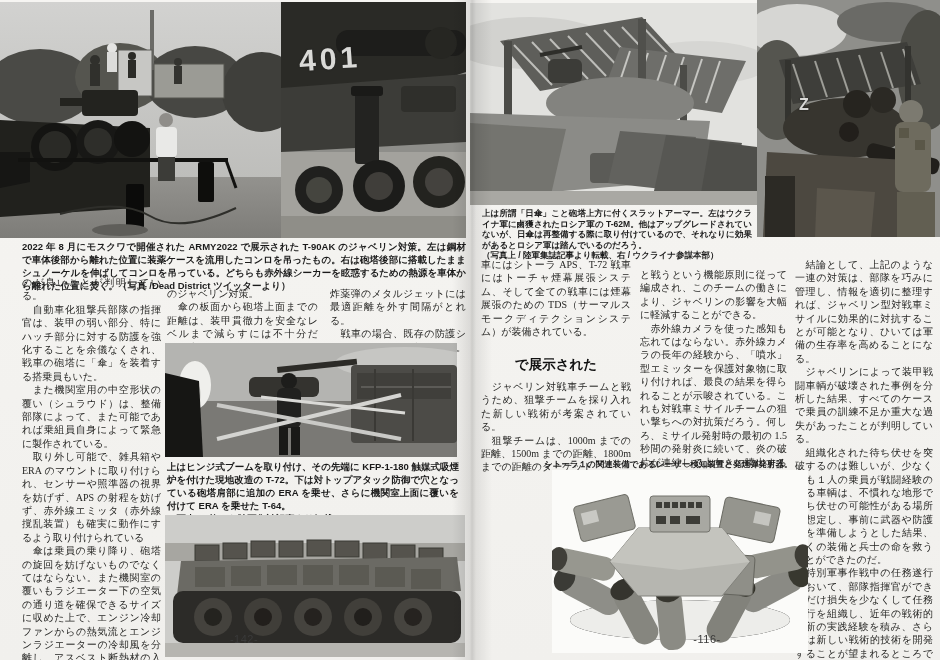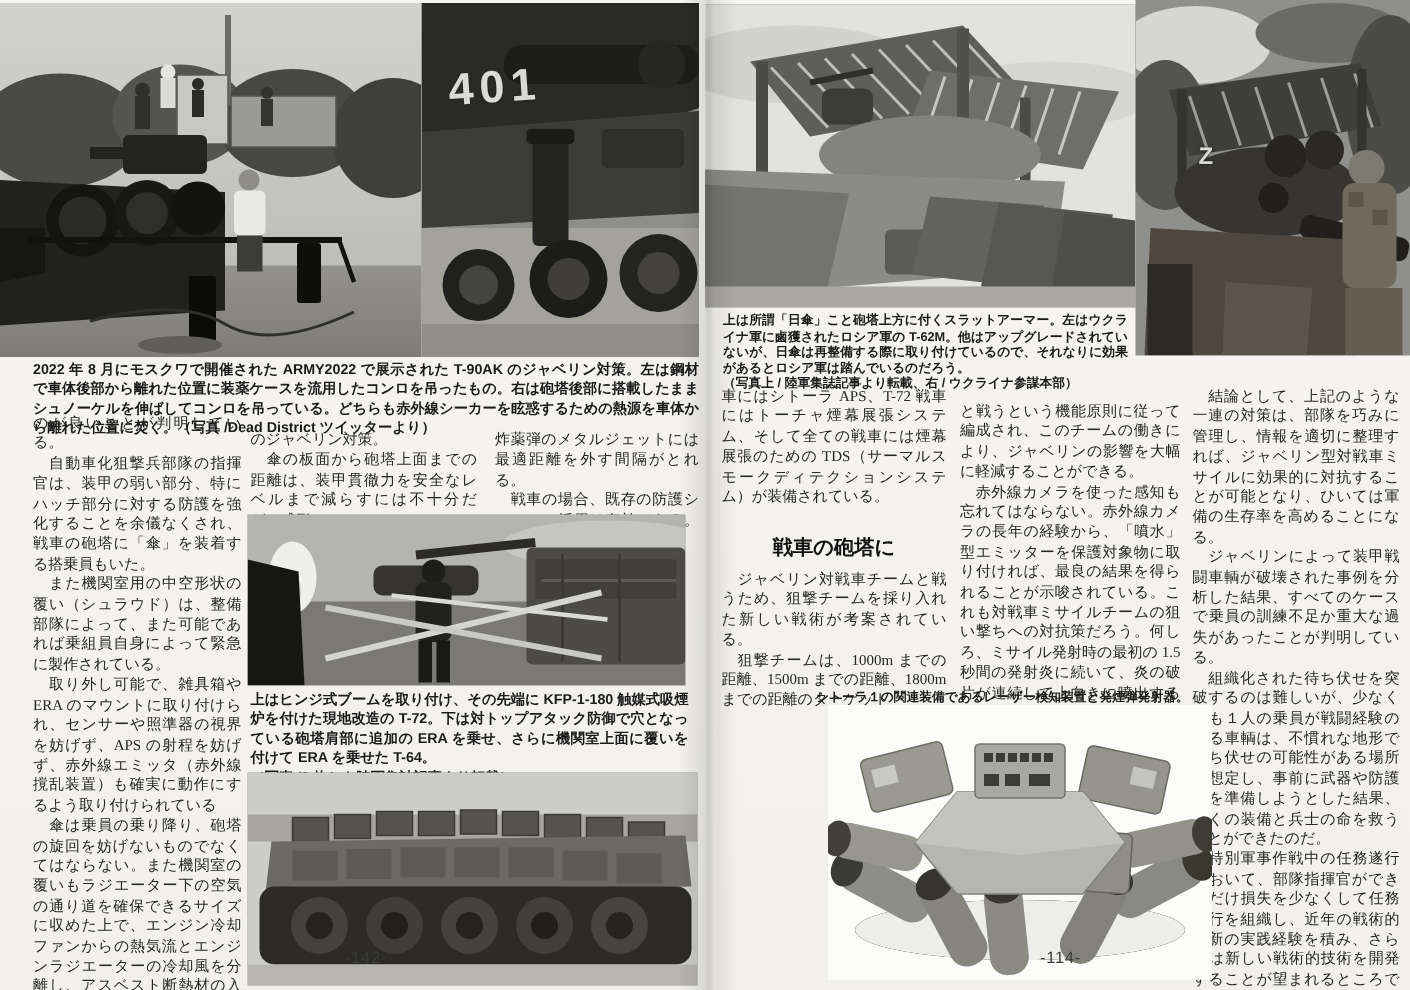--- a/index.html
+++ b/index.html
@@ -292,21 +292,21 @@
         <rect x="158" y="140" width="10" height="10" fill="#5a5748"></rect>
         <rect x="140" y="192" width="38" height="45" fill="#625f52"></rect>
       </svg>
       <span class="overlay-label lbl-z">Z</span>
     </div>
 
     <div class="cap cap-s" style="left:482px;top:208px;width:270px;">上は所謂「日傘」こと砲塔上方に付くスラットアーマー。左はウクライナ軍に鹵獲されたロシア軍の T-62M。他はアップグレードされていないが、日傘は再整備する際に取り付けているので、それなりに効果があるとロシア軍は踏んでいるのだろう。
 （写真上 / 陸軍集誌記事より転載、右 / ウクライナ参謀本部）</div>
 
     <div class="body-col" style="left:481px;top:258px;width:150px;height:82px;">車にはシトーラ APS、T-72 戦車にはトーチャ煙幕展張システム、そして全ての戦車には煙幕展張のための TDS（サーマルスモークディテクションシステム）が装備されている。</div>
-    <div class="heading" style="left:481px;top:356px;width:150px;">戦車の砲塔に</div>
+    <div class="heading" style="left:481px;top:356px;width:150px;">で展示された</div>
     <div class="body-col" style="left:481px;top:380px;width:150px;height:80px;">　ジャベリン対戦車チームと戦うため、狙撃チームを採り入れた新しい戦術が考案されている。
 　狙撃チームは、1000m までの距離、1500m までの距離、1800m までの距離のターゲット</div>
     <div class="body-col" style="left:640px;top:268px;width:147px;height:202px;">と戦うという機能原則に従って編成され、このチームの働きにより、ジャベリンの影響を大幅に軽減することができる。
 　赤外線カメラを使った感知も忘れてはならない。赤外線カメラの長年の経験から、「噴水」型エミッターを保護対象物に取り付ければ、最良の結果を得られることが示唆されている。これも対戦車ミサイルチームの狙い撃ちへの対抗策だろう。何しろ、ミサイル発射時の最初の 1.5 秒間の発射炎に続いて、炎の破片が連続して上向きに噴出するのである。</div>
     <div class="body-col" style="left:795px;top:258px;width:138px;height:392px;font-family:Liberation Serif, serif;">　結論として、上記のような一連の対策は、部隊を巧みに管理し、情報を適切に整理すれば、ジャベリン型対戦車ミサイルに効果的に対抗することが可能となり、ひいては軍備の生存率を高めることになる。
 　ジャベリンによって装甲戦闘車輌が破壊された事例を分析した結果、すべてのケースで乗員の訓練不足か重大な過失があったことが判明している。
 　組織化された待ち伏せを突破するのは難しいが、少なくとも１人の乗員が戦闘経験のある車輌は、不慣れな地形で待ち伏せの可能性がある場所を想定し、事前に武器や防護具を準備しようとした結果、多くの装備と兵士の命を救うことができたのだ。
 　特別軍事作戦中の任務遂行において、部隊指揮官ができるだけ損失を少なくして任務遂行を組織し、近年の戦術的革新の実践経験を積み、さらには新しい戦術的技術を開発することが望まれるところである。</div>
 
     <div class="cap cap-s" style="left:544px;top:459px;width:256px;white-space:nowrap;">シトーラ１の関連装備であるレーザー検知装置と発煙弾発射器。</div>
@@ -375,17 +375,17 @@
             <rect x="128" y="32" width="6" height="6"></rect>
           <rect x="136" y="32" width="6" height="6"></rect>
             <rect x="144" y="32" width="6" height="6"></rect>
           <rect x="104" y="46" width="10" height="8"></rect>
             <rect x="118" y="46" width="10" height="8"></rect>
           <rect x="134" y="46" width="14" height="8"></rect>
         </g>
       </svg>
     </div>
 
-    <div class="pagenum" style="left:481px;top:633px;width:452px;">-114-</div>
+    <div class="pagenum" style="left:481px;top:633px;width:452px;">-116-</div>
   </div>
 
   <div class="gutter"></div>
 </div>
 
 </body></html>

